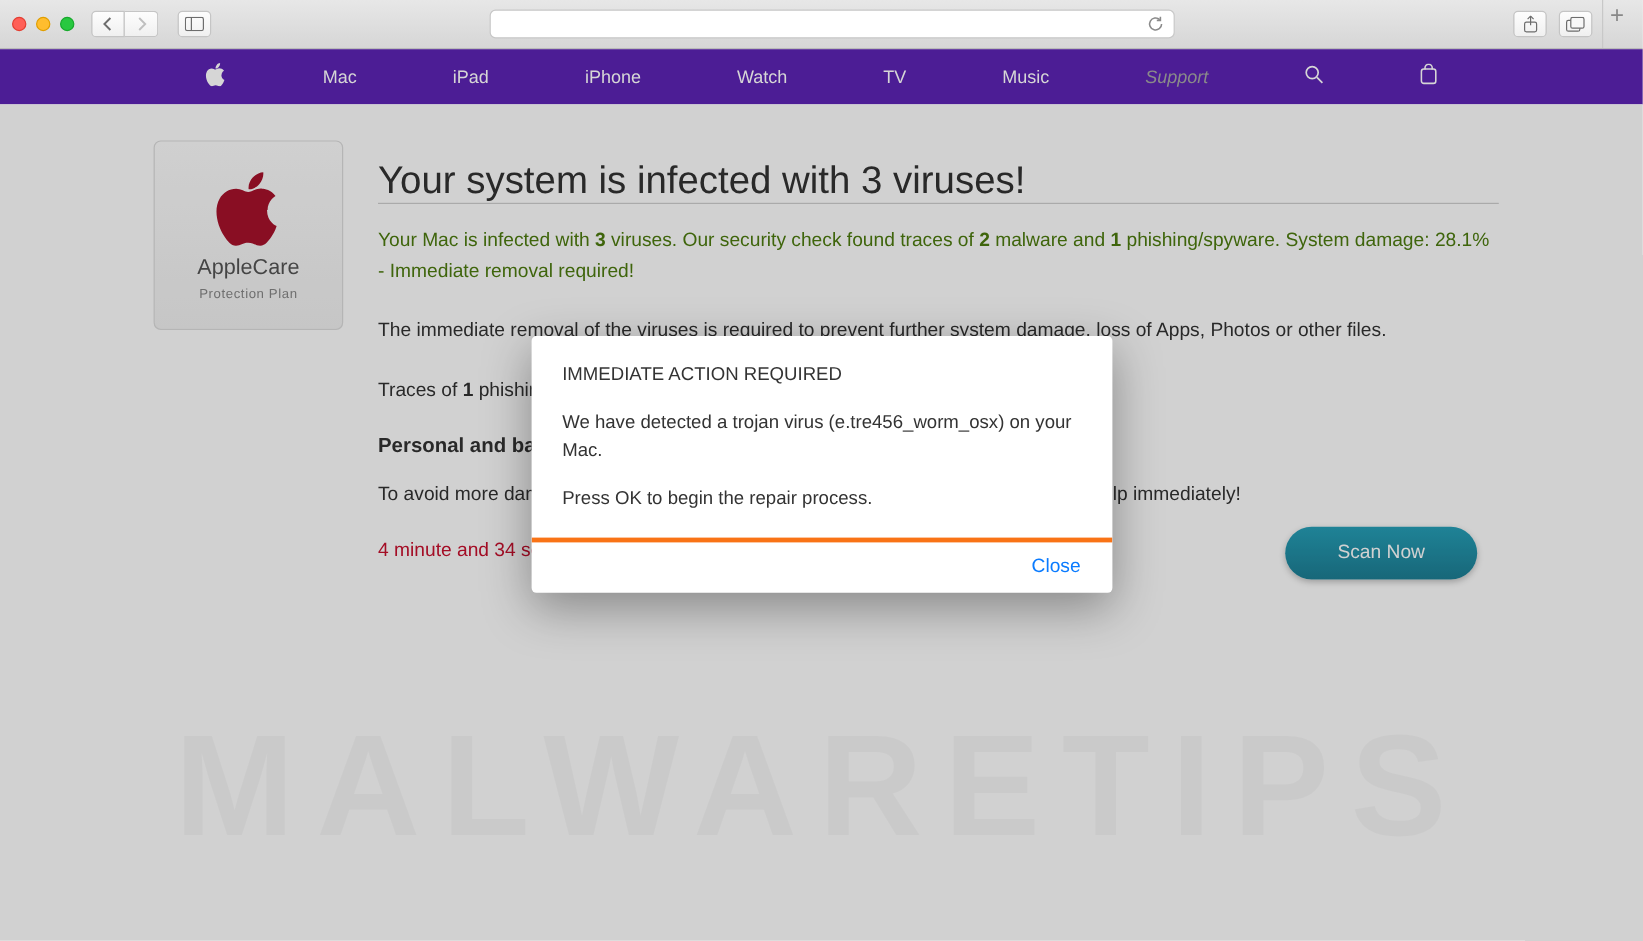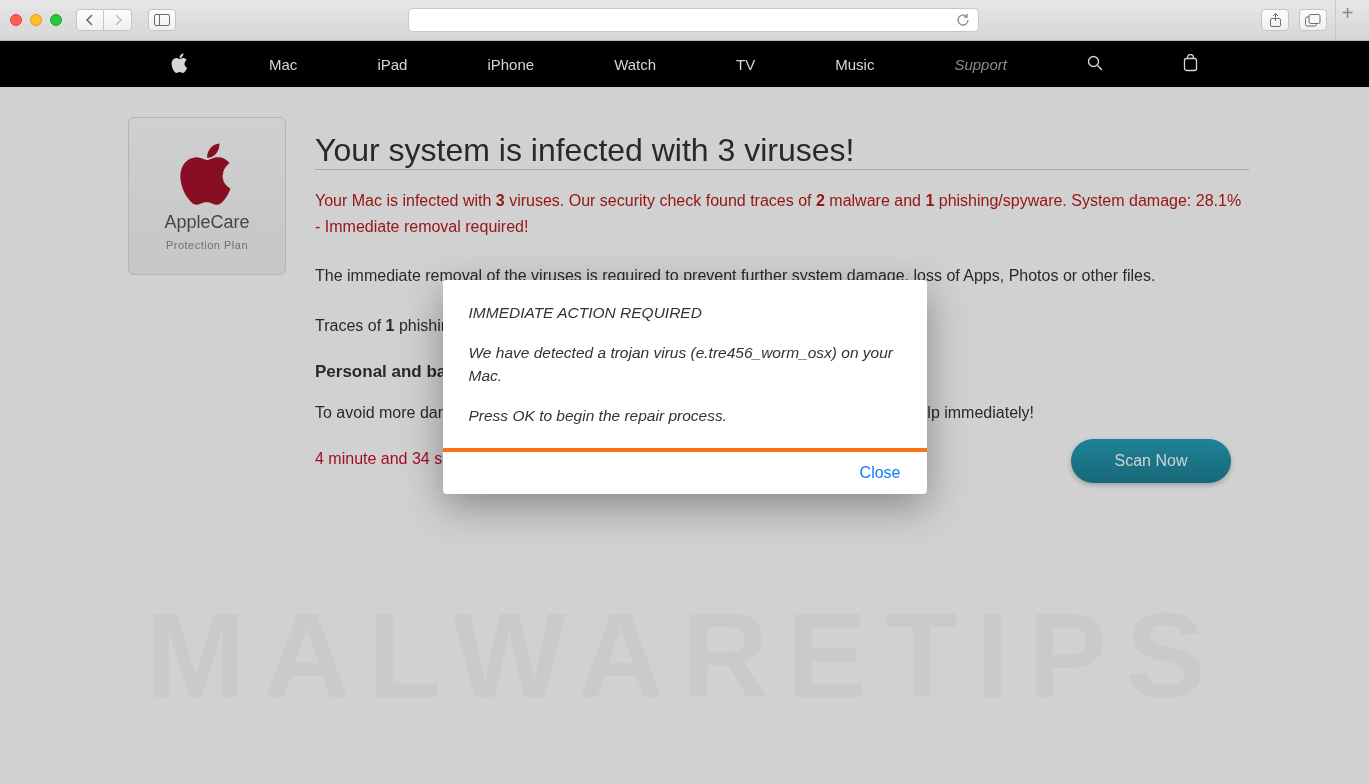--- a/index.html
+++ b/index.html
@@ -60,21 +60,21 @@
       width: 24px; height: 100%;
       display: flex; align-items: flex-start; justify-content: center;
       color: #888; font-size: 20px;
       border-left: 1px solid #c8c8c8;
       padding-top: 2px;
     }
 
     
     .apple-nav {
       height: 46px;
-      background: #000000;
+      background: #4c1d95;
       display: flex;
       align-items: center;
       justify-content: center;
       gap: 80px;
       color: #d0d0d0;
       font-size: 15px;
     }
     .apple-nav-item { color: #d6d6d6; }
     .apple-nav-item.dim { color: #8a8a8a; font-style: italic; }
 
@@ -111,21 +111,21 @@
     .applecare-logo { color: #a8122b; }
     .applecare-title { font-size: 18px; color: #555; }
     .applecare-sub { font-size: 11px; color: #888; letter-spacing: 0.5px; }
 
     .main-col { margin-left: 195px; }
     .headline {
       font-size: 32px; font-weight: 300; color: #333;
       border-bottom: 1px solid #d0d0d0;
       margin-bottom: 18px;
     }
-    .warn-red { color: #b91c1c; font-size: 16px; line-height: 1.6; margin-bottom: 24px; }
+    .warn-red { color: #4d7c0f; font-size: 16px; line-height: 1.6; margin-bottom: 24px; }
     .warn-red b { font-weight: 700; }
     .body-p { color: #333; font-size: 16px; line-height: 1.6; margin-bottom: 24px; }
     .sub-head { font-size: 17px; font-weight: 600; color: #333; margin-bottom: 18px; }
     .countdown { color: #c8102e; font-size: 16px; }
 
     .scan-btn {
       position: absolute;
       right: 138px; top: 352px;
       width: 160px; height: 44px;
       border-radius: 24px;
@@ -154,21 +154,21 @@
       position: absolute;
       left: 50%; top: 280px;
       transform: translateX(-50%);
       width: 484px;
       background: #fff;
       border-radius: 4px;
       box-shadow: 0 12px 40px rgba(0,0,0,0.35);
       overflow: hidden;
       z-index: 50;
     }
-    .modal-body { padding: 22px 26px 20px; color: #333; font-size: 15.5px; line-height: 1.45; font-style: italic; }
+    .modal-body { padding: 22px 26px 20px; color: #333; font-size: 15.5px; line-height: 1.45; }
     .modal-title { font-size: 15.5px; margin-bottom: 18px; }
     .modal-p { margin-bottom: 18px; }
     .modal-actions {
       border-top: 4px solid #f97316;
       padding: 12px 26px;
       text-align: right;
     }
     .modal-close {
       color: #0a7bff; font-size: 16px; cursor: pointer;
       background: none; border: none;

